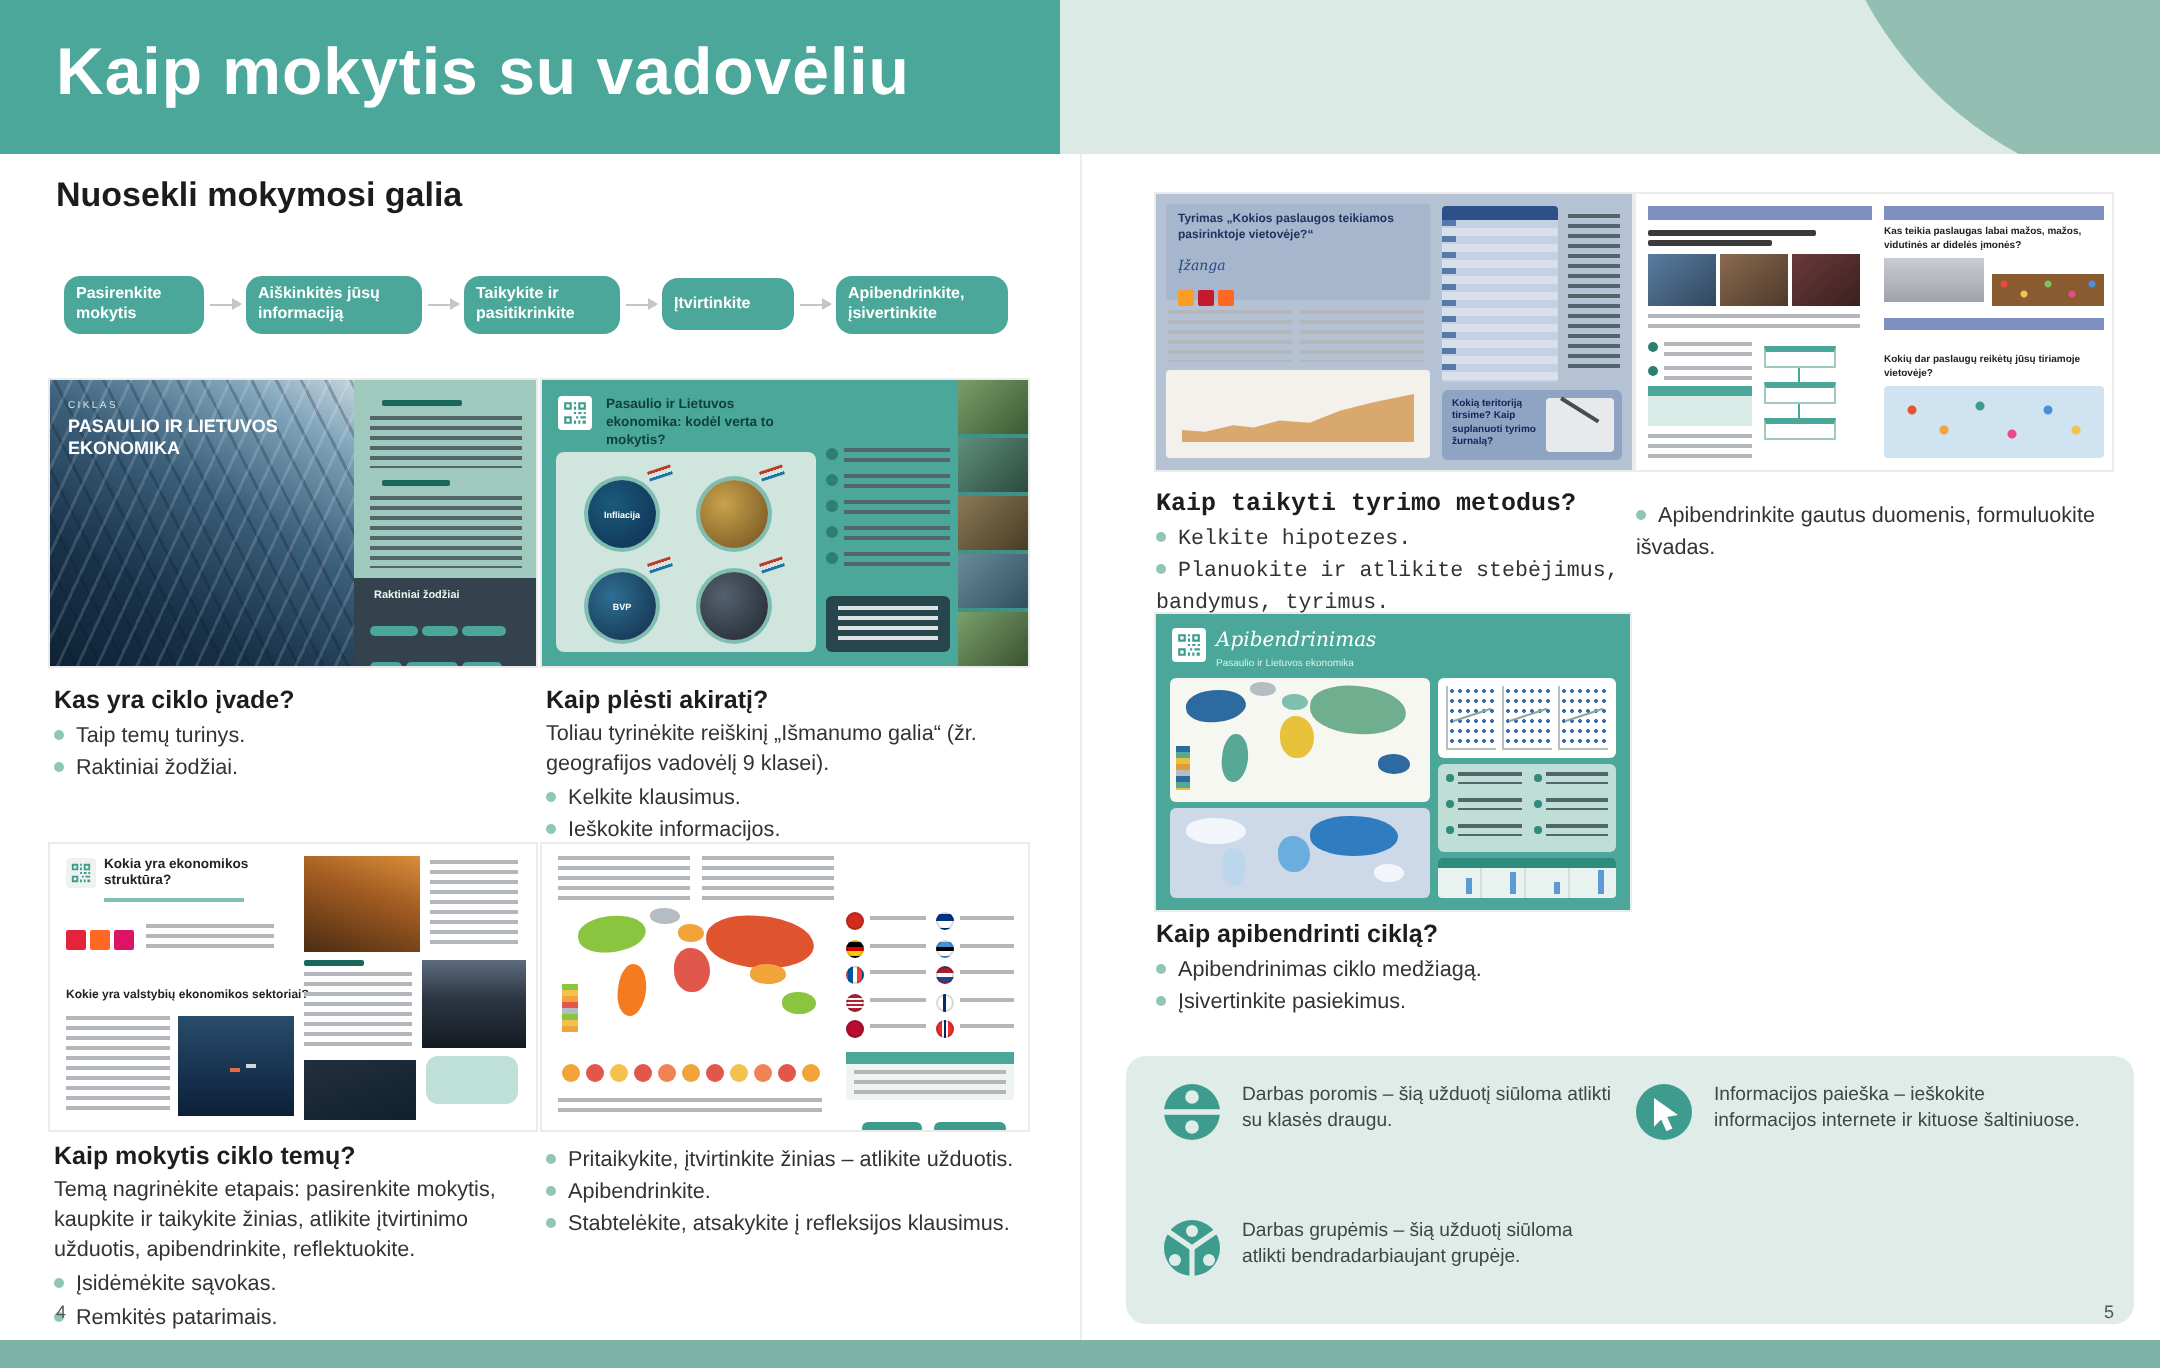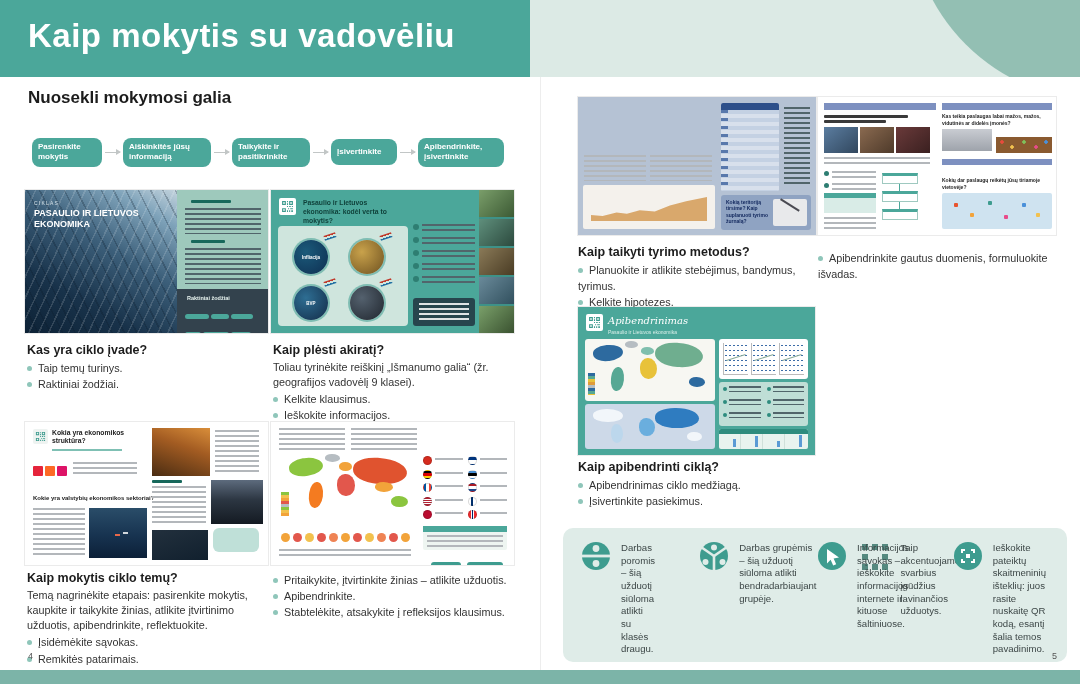--- a/index.html
+++ b/index.html
@@ -29,27 +29,27 @@
 
   
   .cap{position:absolute;}
   .cap-h{font-size:12.5px;font-weight:bold;color:#1d1d1d;margin:0 0 3px 0;}
   .cap-intro{font-size:10.8px;color:#333;line-height:1.4;margin:0;}
   .cap-list{list-style:none;margin:1px 0 0 0;padding:0;font-size:10.8px;color:#333;line-height:1.5;}
   .cap-list li::before{content:"";display:inline-block;width:5px;height:5px;border-radius:50%;
         background:#8FC6BA;margin-right:6px;vertical-align:1px;}
   #cap-l1{left:27px;top:343px;width:238px;} #cap-l2{left:273px;top:343px;width:240px;}
   #cap-l3{left:27px;top:571px;width:245px;} #cap-l4{left:273px;top:571px;width:240px;}
-  #cap-r1{left:578px;top:245px;width:235px;} #cap-r2{left:818px;top:249px;width:245px;}
+  #cap-r1{left:578px;top:245px;width:235px;font-family:Liberation Mono, monospace;} #cap-r2{left:818px;top:249px;width:245px;}
   #cap-r3{left:578px;top:460px;width:235px;}
 
   
   #legend{position:absolute;left:563px;top:528px;width:504px;height:134px;background:#DFECE8;
           border-radius:10px;display:flex;box-sizing:border-box;padding:12px 14px 10px 18px;}
-  .legend-col{width:50%;display:flex;justify-content:space-between;gap:36px;}
+  .legend-col{width:50%;display:flex;flex-direction:column;justify-content:space-between;gap:36px;}
   .legend-item{display:flex;align-items:flex-start;margin:1px 0;}
   .legend-icon{flex:0 0 30px;height:30px;margin-right:10px;}
   .legend-text{font-size:9.6px;color:#3d4747;line-height:1.32;padding-top:1px;padding-right:8px;}
 
   
   .thumb{position:absolute;overflow:hidden;box-shadow:0 0 0 1px rgba(0,0,0,.08);background:#fff;}
   .abs{position:absolute;}
   .lg{background:repeating-linear-gradient(to bottom,#b3b7bb 0,#b3b7bb 2px,transparent 2px,transparent 5px);}
   .ld{background:repeating-linear-gradient(to bottom,#51656b 0,#51656b 2px,transparent 2px,transparent 5px);}
   .lw{background:repeating-linear-gradient(to bottom,rgba(255,255,255,.85) 0,rgba(255,255,255,.85) 2px,transparent 2px,transparent 5px);}
@@ -192,21 +192,21 @@
   <div id="gutter"></div>
 
   <div id="section-title">Nuosekli mokymosi galia</div>
   <div id="flow">
     <div class="chip c1">Pasirenkite mokytis</div>
     <div class="arrow"></div>
     <div class="chip c2">Aiškinkitės jūsų informaciją</div>
     <div class="arrow"></div>
     <div class="chip c3">Taikykite ir pasitikrinkite</div>
     <div class="arrow"></div>
-    <div class="chip c4">Įsivertinkite</div>
+    <div class="chip c4">Įtvirtinkite</div>
     <div class="arrow"></div>
     <div class="chip c5">Apibendrinkite, įsivertinkite</div>
   </div>
 
   <div id="t1" class="thumb">
     <div id="t1-photo" class="abs"></div>
     <div id="t1-kicker" class="abs">CIKLAS</div>
     <div id="t1-title" class="abs">PASAULIO IR LIETUVOS EKONOMIKA</div>
     <div id="t1-mint" class="abs">
       <div class="mini-h abs" style="left:14px;top:10px;width:40px;"></div>
@@ -386,20 +386,27 @@
   <div id="cap-l3" class="cap">
     <p class="cap-h">Kaip mokytis ciklo temų?</p>
     <p class="cap-intro">Temą nagrinėkite etapais: pasirenkite mokytis, kaupkite ir taikykite žinias, atlikite įtvirtinimo užduotis, apibendrinkite, reflektuokite.</p>
     <ul class="cap-list">
       <li>Įsidėmėkite sąvokas.</li>
       <li>Remkitės patarimais.</li>
     </ul>
   </div>
 
   <div id="t5" class="thumb">
+    <div id="t5-titlebox" class="abs">
+      <div id="t5-title" class="abs">Tyrimas „Kokios paslaugos teikiamos pasirinktoje vietovėje?“</div>
+      <div id="t5-script" class="abs">Įžanga</div>
+      <div class="abs" style="left:6px;top:38px;">
+        <span class="sdg" style="width:8px;height:8px;background:#F99D26;"></span><span class="sdg" style="width:8px;height:8px;background:#C5192D;"></span><span class="sdg" style="width:8px;height:8px;background:#FD6925;"></span>
+      </div>
+    </div>
     <div class="lg abs" style="left:6px;top:58px;width:62px;height:26px;"></div>
     <div class="lg abs" style="left:72px;top:58px;width:62px;height:26px;"></div>
     <div id="t5-chart" class="abs">
       <div id="t5-area"></div>
     </div>
     <div id="t5-table" class="abs"></div>
     <div id="t5-tnum"></div>
     <div class="ld abs" style="left:206px;top:10px;width:26px;height:78px;"></div>
     <div id="t5-panel" class="abs">
       <div id="t5-ptitle" class="abs">Kokią teritoriją tirsime? Kaip suplanuoti tyrimo žurnalą?</div>
@@ -437,22 +444,22 @@
     <div id="t6-micro" class="abs"></div>
     <div id="t6-sweets" class="abs"></div>
     <div class="hdrbar" style="left:124px;top:62px;width:110px;height:6px;"></div>
     <div id="t6-h2" class="abs">Kokių dar paslaugų reikėtų jūsų tiriamoje vietovėje?</div>
     <div id="t6-map" class="abs"></div>
   </div>
 
   <div id="cap-r1" class="cap">
     <p class="cap-h">Kaip taikyti tyrimo metodus?</p>
     <ul class="cap-list">
+      <li>Kelkite hipotezes.</li>
       <li>Planuokite ir atlikite stebėjimus, bandymus, tyrimus.</li>
-      <li>Kelkite hipotezes.</li>
     </ul>
   </div>
 
   <div id="cap-r2" class="cap">
     <ul class="cap-list">
       <li>Apibendrinkite gautus duomenis, formuluokite išvadas.</li>
     </ul>
   </div>
 
   <div id="t7" class="thumb">
@@ -579,33 +586,21 @@
       </div>
     </div>
     <div class="legend-col">
       <div class="legend-item">
         <span class="legend-icon">
           <svg width="30" height="30" viewBox="0 0 30 30">
               <circle cx="15" cy="15" r="14" fill="#3E9C8F"></circle>
               <path fill="#fff" d="M10 8l12 8.5-5.4 1 2.6 5.8-3 1.3-2.6-5.8-3.6 3.6z"></path>
             </svg>
         </span>
-        <span class="legend-text">Informacijos sąvokas – ieškokite informacijos internete ir kituose šaltiniuose.</span>
-      </div>
-      <div class="legend-item">
-        <span class="legend-icon">
-          <svg width="30" height="30" viewBox="0 0 30 30">
-              <circle cx="15" cy="15" r="14" fill="#3E9C8F"></circle>
-              <g stroke="#fff" stroke-width="2" fill="none">
-                <path d="M9 12V9h3M21 12V9h-3M9 18v3h3M21 18v3h-3"></path>
-              </g>
-              <rect x="13" y="13" width="4" height="4" fill="#fff"></rect>
-            </svg>
-        </span>
-        <span class="legend-text">Ieškokite pateiktų skaitmeninių išteklių: juos rasite nuskaitę QR kodą, esantį šalia temos pavadinimo.</span>
+        <span class="legend-text">Informacijos paieška – ieškokite informacijos internete ir kituose šaltiniuose.</span>
       </div>
     </div>
   </div>
 
   <div id="pagenum-left" class="pagenum">4</div>
   <div id="pagenum-right" class="pagenum">5</div>
   <div id="footer-bar"></div>
 
 </div>
 

